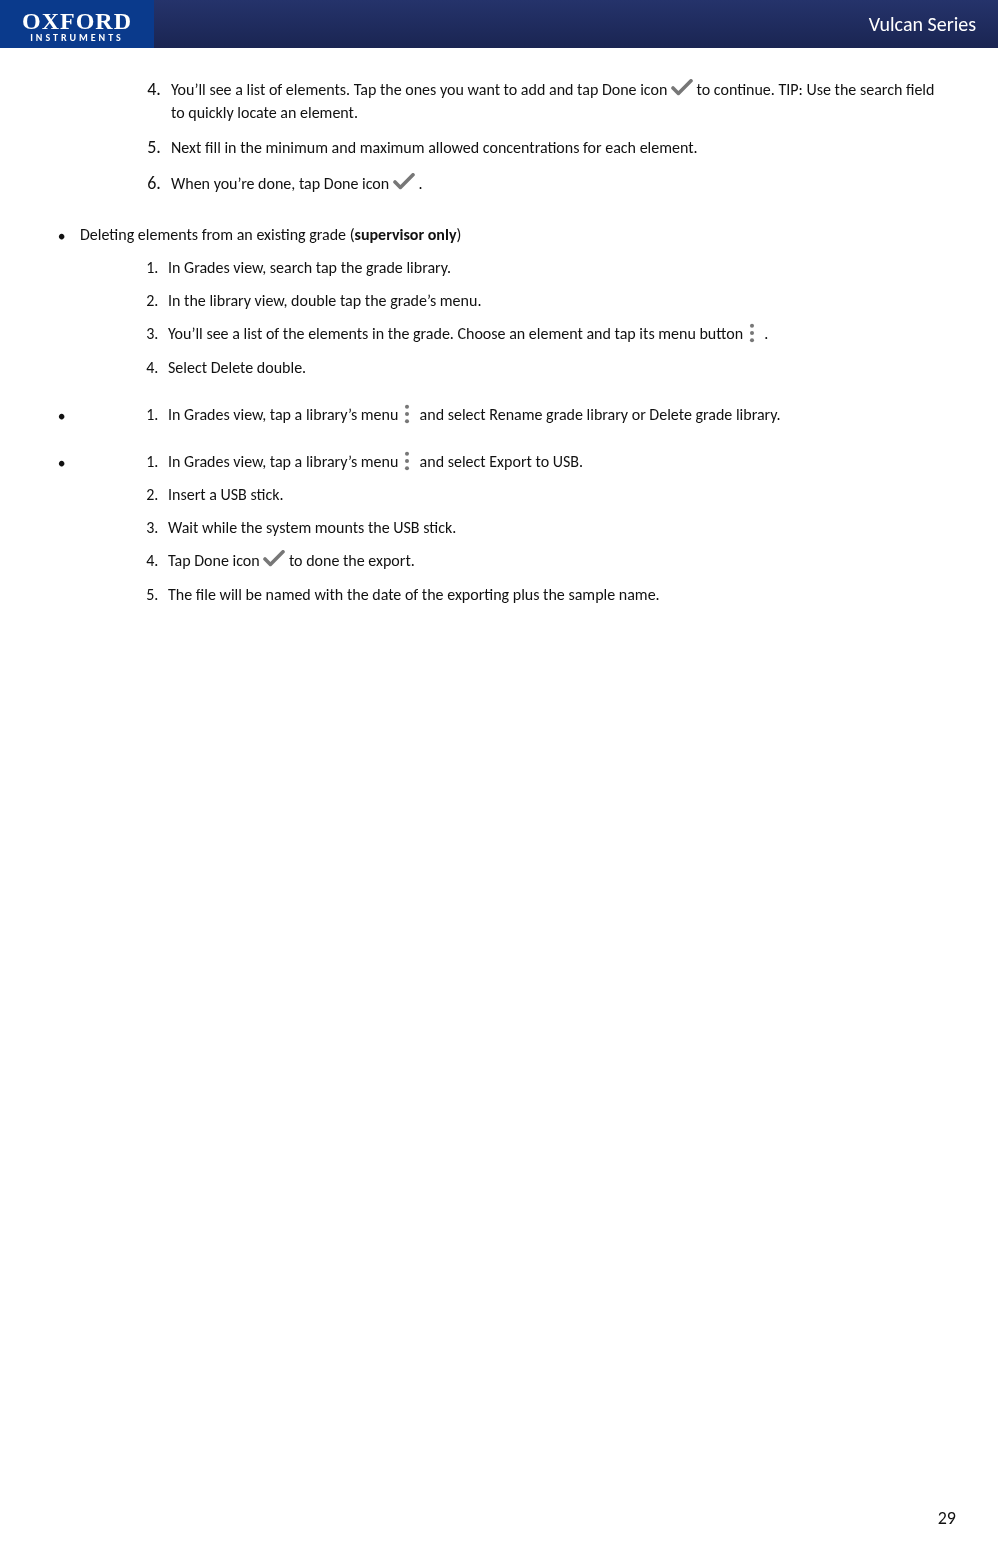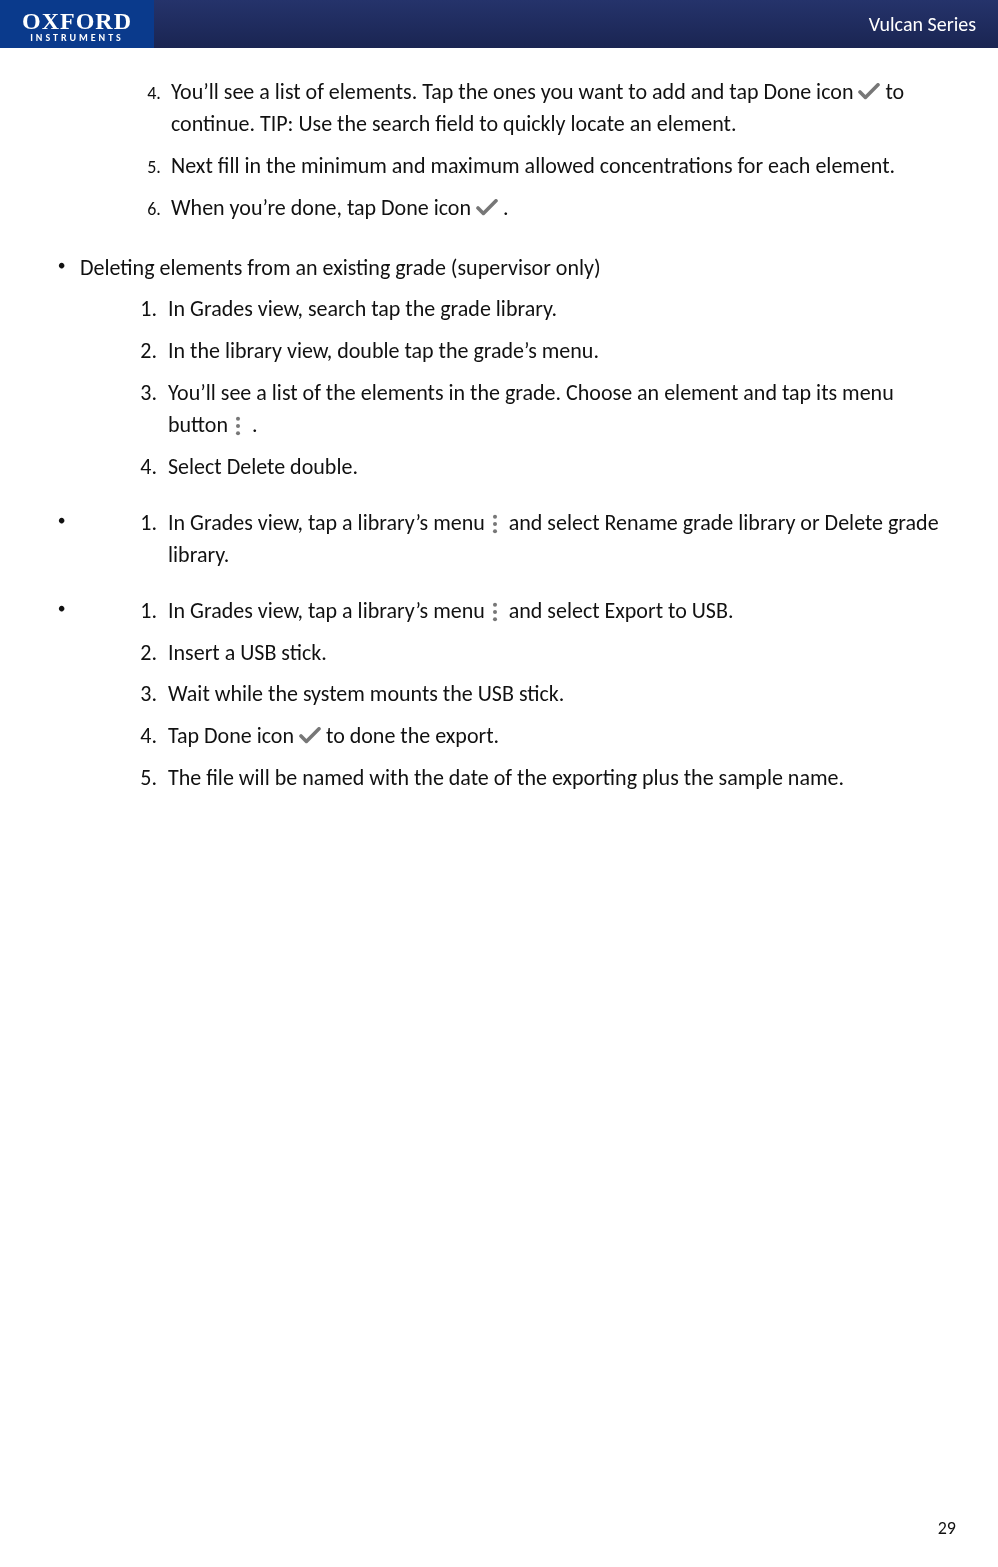--- a/index.html
+++ b/index.html
@@ -2,34 +2,34 @@
 <html><head>
 <meta charset="utf-8">
 <style>
   html,body{margin:0;padding:0;background:#fff;font-family:"Segoe UI",Calibri,Arial,sans-serif;color:#111;}
   .page{width:998px;height:1567px;position:relative;box-sizing:border-box;}
   .header-bar{position:relative;height:48px;background:linear-gradient(#25336b,#1a2552);display:flex;align-items:center;justify-content:space-between;padding-right:22px;}
   .logo-wrap{height:48px;width:154px;background:#0a3a8c;display:flex;align-items:center;justify-content:center;position:relative;}
   .logo-main{font-family:Georgia,"Times New Roman",serif;font-weight:700;font-size:24px;letter-spacing:1px;color:#fff;line-height:1;margin-top:-6px;}
   .logo-sub{position:absolute;bottom:4px;left:0;width:100%;text-align:center;font-size:10px;letter-spacing:3px;color:#fff;font-weight:700;}
   .header-title{color:#fff;font-size:20px;font-weight:400;}
-  .content{padding:28px 50px 0 50px;font-size:22px;line-height:1.45;}
+  .content{padding:28px 50px 0 50px;font-size:16px;line-height:1.45;}
   .ol-outer{list-style:decimal;padding-left:115px;margin:0 0 28px 0;}
   .ol-outer>li{padding-left:6px;margin-bottom:10px;}
   .ol-outer>li::marker{font-size:18px;}
   ul.sections{list-style:none;padding-left:30px;margin:0;}
   ul.sections>li{position:relative;margin-bottom:24px;}
   ul.sections>li::before{content:"\25cf";position:absolute;left:-22px;top:0;font-size:12px;line-height:26px;}
   .section-head{margin-bottom:10px;}
-  .bold{font-weight:400;text-align:center;}
+  .bold{font-weight:700;text-align:center;}
   .ol-inner{list-style:decimal;padding-left:82px;margin:0;}
   .ol-inner>li{padding-left:6px;margin-bottom:10px;}
   .icon-check{display:inline-block;width:22px;height:18px;vertical-align:-2px;}
   .icon-menu{display:inline-block;width:14px;height:22px;vertical-align:-5px;}
-  .page-num{position:absolute;bottom:28px;right:42px;font-size:18px;}
+  .page-num{position:absolute;bottom:38px;right:42px;font-size:18px;}
 </style>
 </head>
 <body>
 
 <div class="page">
 
   <div class="header-bar">
     <div class="logo-wrap">
       <div class="logo-main">OXFORD</div>
       <div class="logo-sub">INSTRUMENTS</div>

